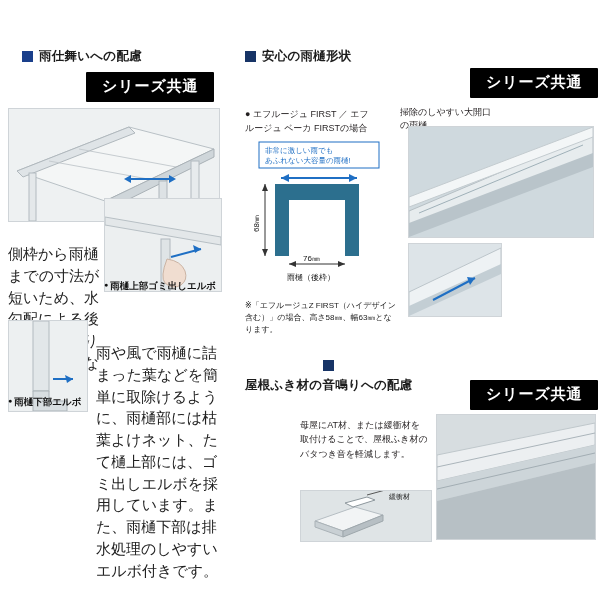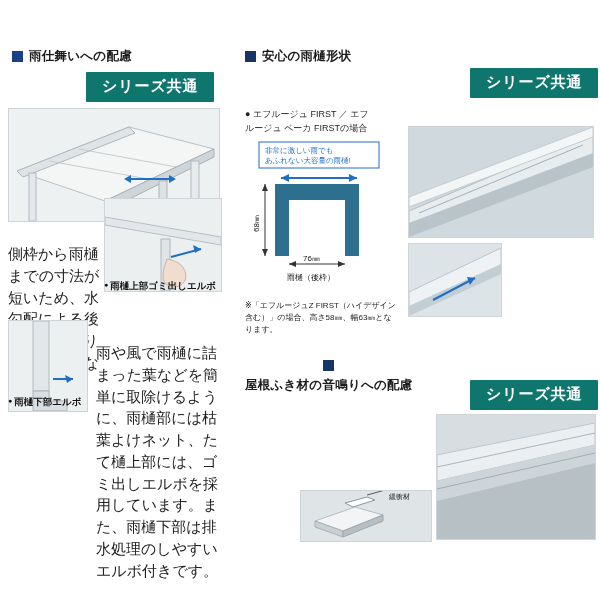--- a/index.html
+++ b/index.html
@@ -21,21 +21,21 @@
   }
   .sec-head .mark{
     width:11px;height:11px;background:#1a3f8b;display:inline-block;
     flex:none;
   }
   .sec-head .mark.dark{background:#173466;}
 
   
   .ribbon{
     display:inline-block;
-    background:#0f766e;
+    background:#000000;
     color:#fff;
     font-size:15px;font-weight:bold;
     padding:5px 16px 6px 16px;
     letter-spacing:.06em;
     border-radius:1px;
   }
 
   
   .photo{
     background:#e9ecee;
@@ -59,21 +59,21 @@
   .arrow-h:after{
     content:"";position:absolute;right:-6px;top:-3px;
     border-left:7px solid #1f6fc4;border-top:4px solid transparent;border-bottom:4px solid transparent;
   }
   .arrow-h:before{
     content:"";position:absolute;left:-6px;top:-3px;
     border-right:7px solid #1f6fc4;border-top:4px solid transparent;border-bottom:4px solid transparent;
   }
 
   
-  #s1{position:absolute;left:12px;top:48px;width:230px;}
+  #s1{position:absolute;left:22px;top:48px;width:230px;}
   #s1-ribbon{position:absolute;left:86px;top:72px;}
   #p1{position:absolute;left:8px;top:108px;width:210px;height:112px;}
   #p1-arrow{position:absolute;left:130px;top:178px;width:40px;}
   #s1-text1{position:absolute;left:8px;top:243px;width:92px;}
   #p2{position:absolute;left:104px;top:198px;width:116px;height:92px;}
   #s1-b1{position:absolute;left:104px;top:280px;}
   #p3{position:absolute;left:8px;top:320px;width:78px;height:90px;}
   #s1-b2{position:absolute;left:8px;top:396px;font-family:Liberation Mono, monospace;}
   #s1-text2{position:absolute;left:96px;top:342px;width:128px;}
 
@@ -180,20 +180,21 @@
       <line x1="44" y1="124" x2="100" y2="124" stroke="#333"></line>
       <polygon points="44,124 51,121 51,127" fill="#333"></polygon>
       <polygon points="100,124 93,121 93,127" fill="#333"></polygon>
       <text x="58" y="121" font-size="8" fill="#111" font-family="Liberation Sans">76㎜</text>
       <text x="42" y="140" font-size="8" fill="#111" font-family="Liberation Sans">雨樋（後枠）</text>
     </svg>
   </div>
 
   <div id="s2-note">※「エフルージュZ FIRST（ハイデザイン含む）」の場合、高さ58㎜、幅63㎜となります。</div>
 
+  <div id="s2-rlabel">掃除のしやすい大開口の雨樋</div>
 
   <div id="p4" class="photo">
     <svg width="184" height="110" viewBox="0 0 184 110">
       <rect width="184" height="110" fill="#cfd9de"></rect>
       <polygon points="0,84 184,6 184,34 0,104" fill="#e7ecee" stroke="#b6bfc4"></polygon>
       <polygon points="0,70 184,0 184,10 0,80" fill="#f3f6f7" stroke="#c3cbcf"></polygon>
       <polygon points="0,96 184,26 184,40 0,110" fill="#b9c4ca"></polygon>
       <line x1="10" y1="86" x2="174" y2="18" stroke="#9fb0b8"></line>
     </svg>
   </div>
@@ -207,20 +208,21 @@
       <polygon points="66,34 58,33 61,41" fill="#1f6fc4"></polygon>
     </svg>
   </div>
 
   <div id="s3" class="sec-head">
     <span class="mark dark"></span>
     <span>屋根ふき材の音鳴りへの配慮</span>
   </div>
   <div id="s3-ribbon" class="ribbon">シリーズ共通</div>
 
+  <div id="s3-text">母屋にAT材、または緩衝材を取付けることで、屋根ふき材のバタつき音を軽減します。</div>
 
   <div id="p6" class="photo">
     <svg width="158" height="124" viewBox="0 0 158 124">
       <rect width="158" height="124" fill="#d7dde0"></rect>
       <polygon points="0,40 158,8 158,30 0,66" fill="#eceff1" stroke="#bfc7cb"></polygon>
       <polygon points="0,66 158,30 158,48 0,86" fill="#cdd5d9"></polygon>
       <polygon points="0,86 158,48 158,124 0,124" fill="#b7c0c5"></polygon>
       <line x1="0" y1="52" x2="158" y2="18" stroke="#aab4ba"></line>
       <line x1="0" y1="74" x2="158" y2="38" stroke="#a2adb3"></line>
     </svg>

